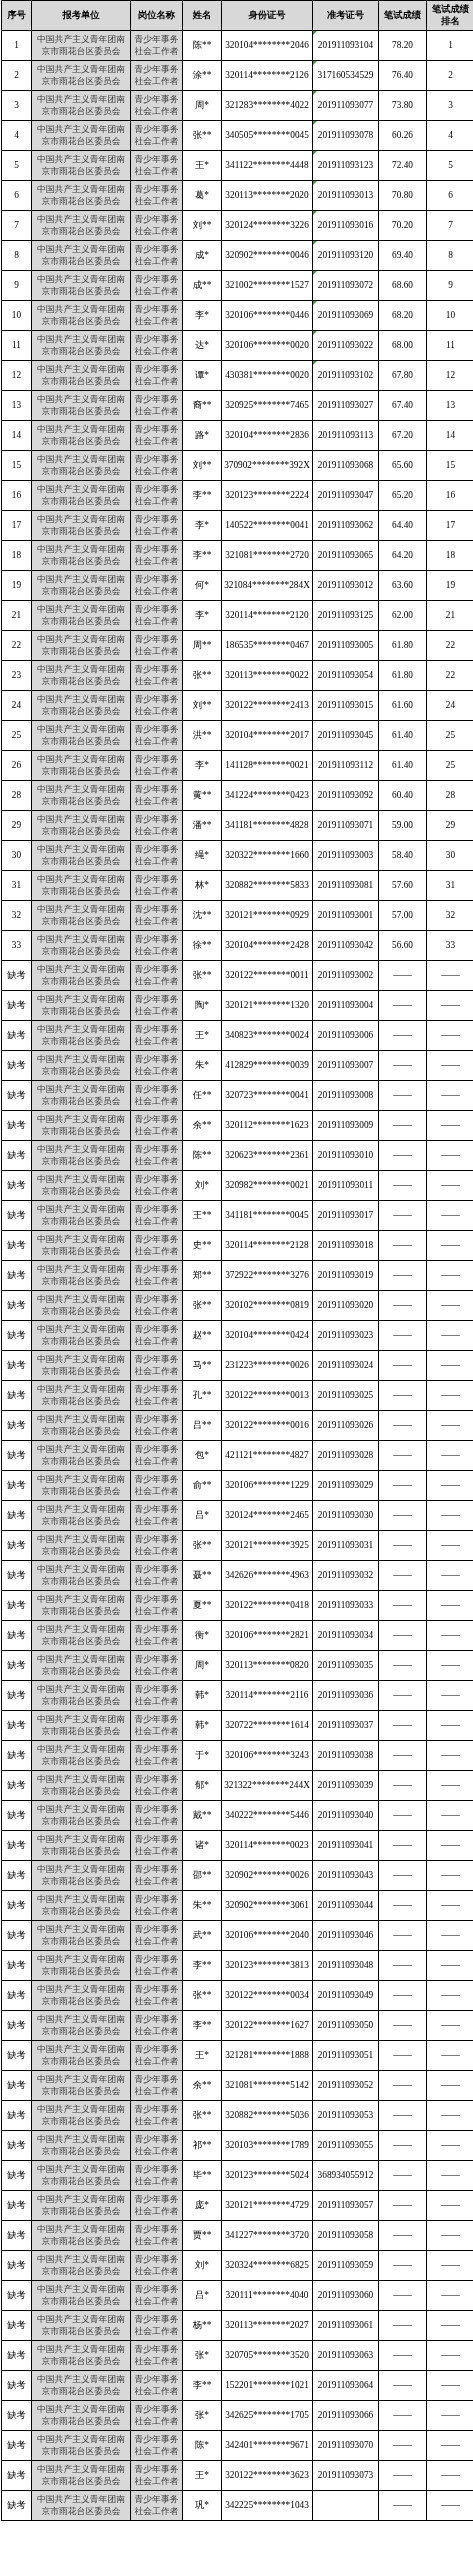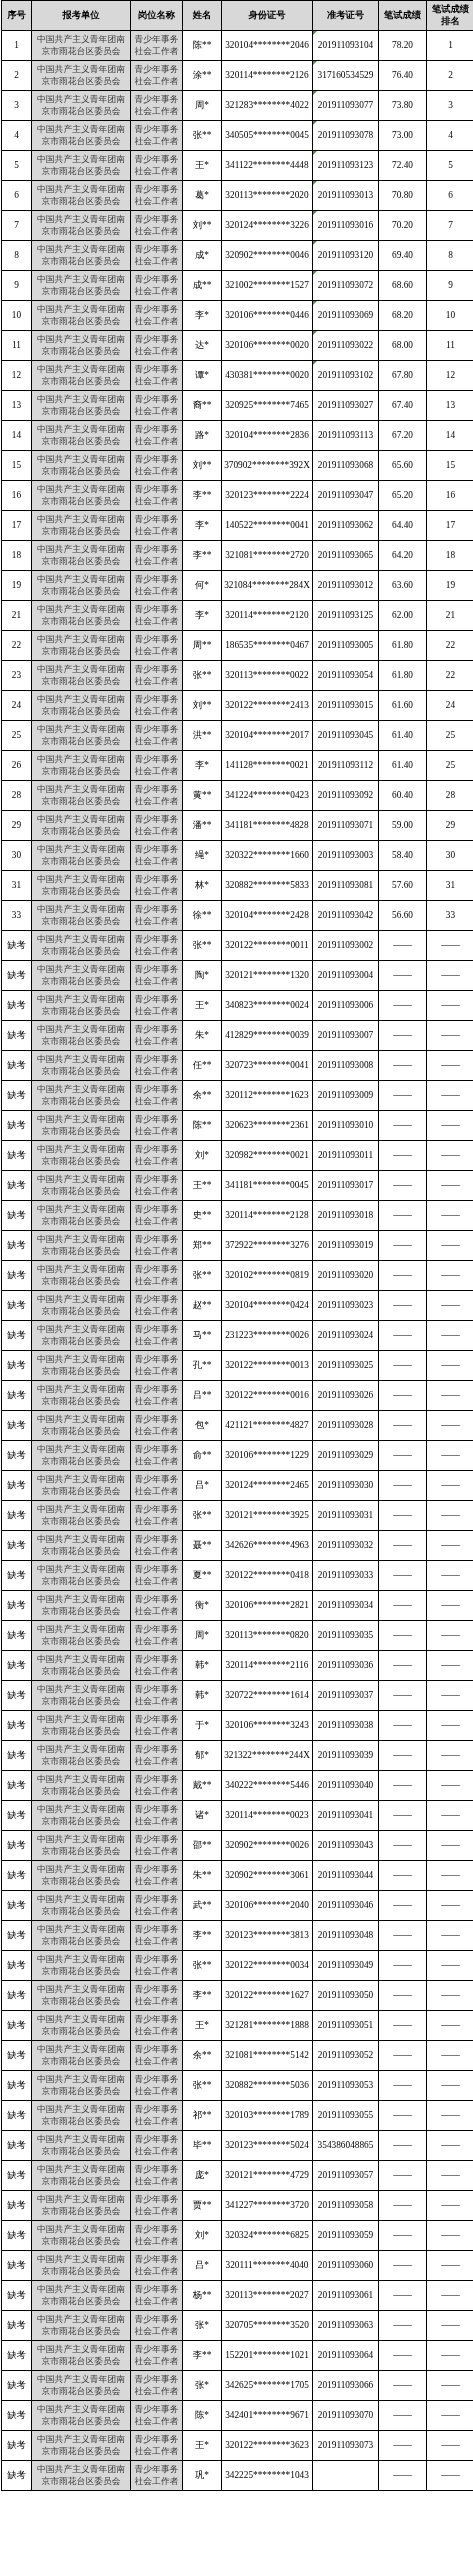--- a/index.html
+++ b/index.html
@@ -71,21 +71,21 @@
           <td>73.80</td>
           <td>3</td>
         </tr>
         <tr>
           <td>4</td>
           <td class="shade">中国共产主义青年团南京市雨花台区委员会</td>
           <td class="shade pos">青少年事务社会工作者</td>
           <td>张**</td>
           <td>340505********0045</td>
           <td class="ticket"><span class="tri"></span><span>201911093078</span></td>
-          <td>73.00</td>
+          <td>60.26</td>
           <td>4</td>
         </tr>
         <tr>
           <td>5</td>
           <td class="shade">中国共产主义青年团南京市雨花台区委员会</td>
           <td class="shade pos">青少年事务社会工作者</td>
           <td>王*</td>
           <td>341122********4448</td>
           <td class="ticket"><span class="tri"></span><span>201911093123</span></td>
           <td>72.40</td>
@@ -325,20 +325,30 @@
           <td>31</td>
           <td class="shade">中国共产主义青年团南京市雨花台区委员会</td>
           <td class="shade pos">青少年事务社会工作者</td>
           <td>林*</td>
           <td>320882********5833</td>
           <td class="ticket"><span>201911093081</span></td>
           <td>57.60</td>
           <td>31</td>
         </tr>
         <tr>
+          <td>32</td>
+          <td class="shade">中国共产主义青年团南京市雨花台区委员会</td>
+          <td class="shade pos">青少年事务社会工作者</td>
+          <td>沈**</td>
+          <td>320121********0929</td>
+          <td class="ticket"><span>201911093001</span></td>
+          <td>57.00</td>
+          <td>32</td>
+        </tr>
+        <tr>
           <td>33</td>
           <td class="shade">中国共产主义青年团南京市雨花台区委员会</td>
           <td class="shade pos">青少年事务社会工作者</td>
           <td>徐**</td>
           <td>320104********2428</td>
           <td class="ticket"><span>201911093042</span></td>
           <td>56.60</td>
           <td>33</td>
         </tr>
         <tr>
@@ -740,21 +750,21 @@
           <td class="ticket"><span>201911093055</span></td>
           <td>——</td>
           <td>——</td>
         </tr>
         <tr>
           <td>缺考</td>
           <td class="shade">中国共产主义青年团南京市雨花台区委员会</td>
           <td class="shade pos">青少年事务社会工作者</td>
           <td>毕**</td>
           <td>320123********5024</td>
-          <td class="ticket"><span>354386048865</span></td>
+          <td class="ticket"><span>368934055912</span></td>
           <td>——</td>
           <td>——</td>
         </tr>
         <tr>
           <td>缺考</td>
           <td class="shade">中国共产主义青年团南京市雨花台区委员会</td>
           <td class="shade pos">青少年事务社会工作者</td>
           <td>庞*</td>
           <td>320121********4729</td>
           <td class="ticket"><span>201911093057</span></td>

